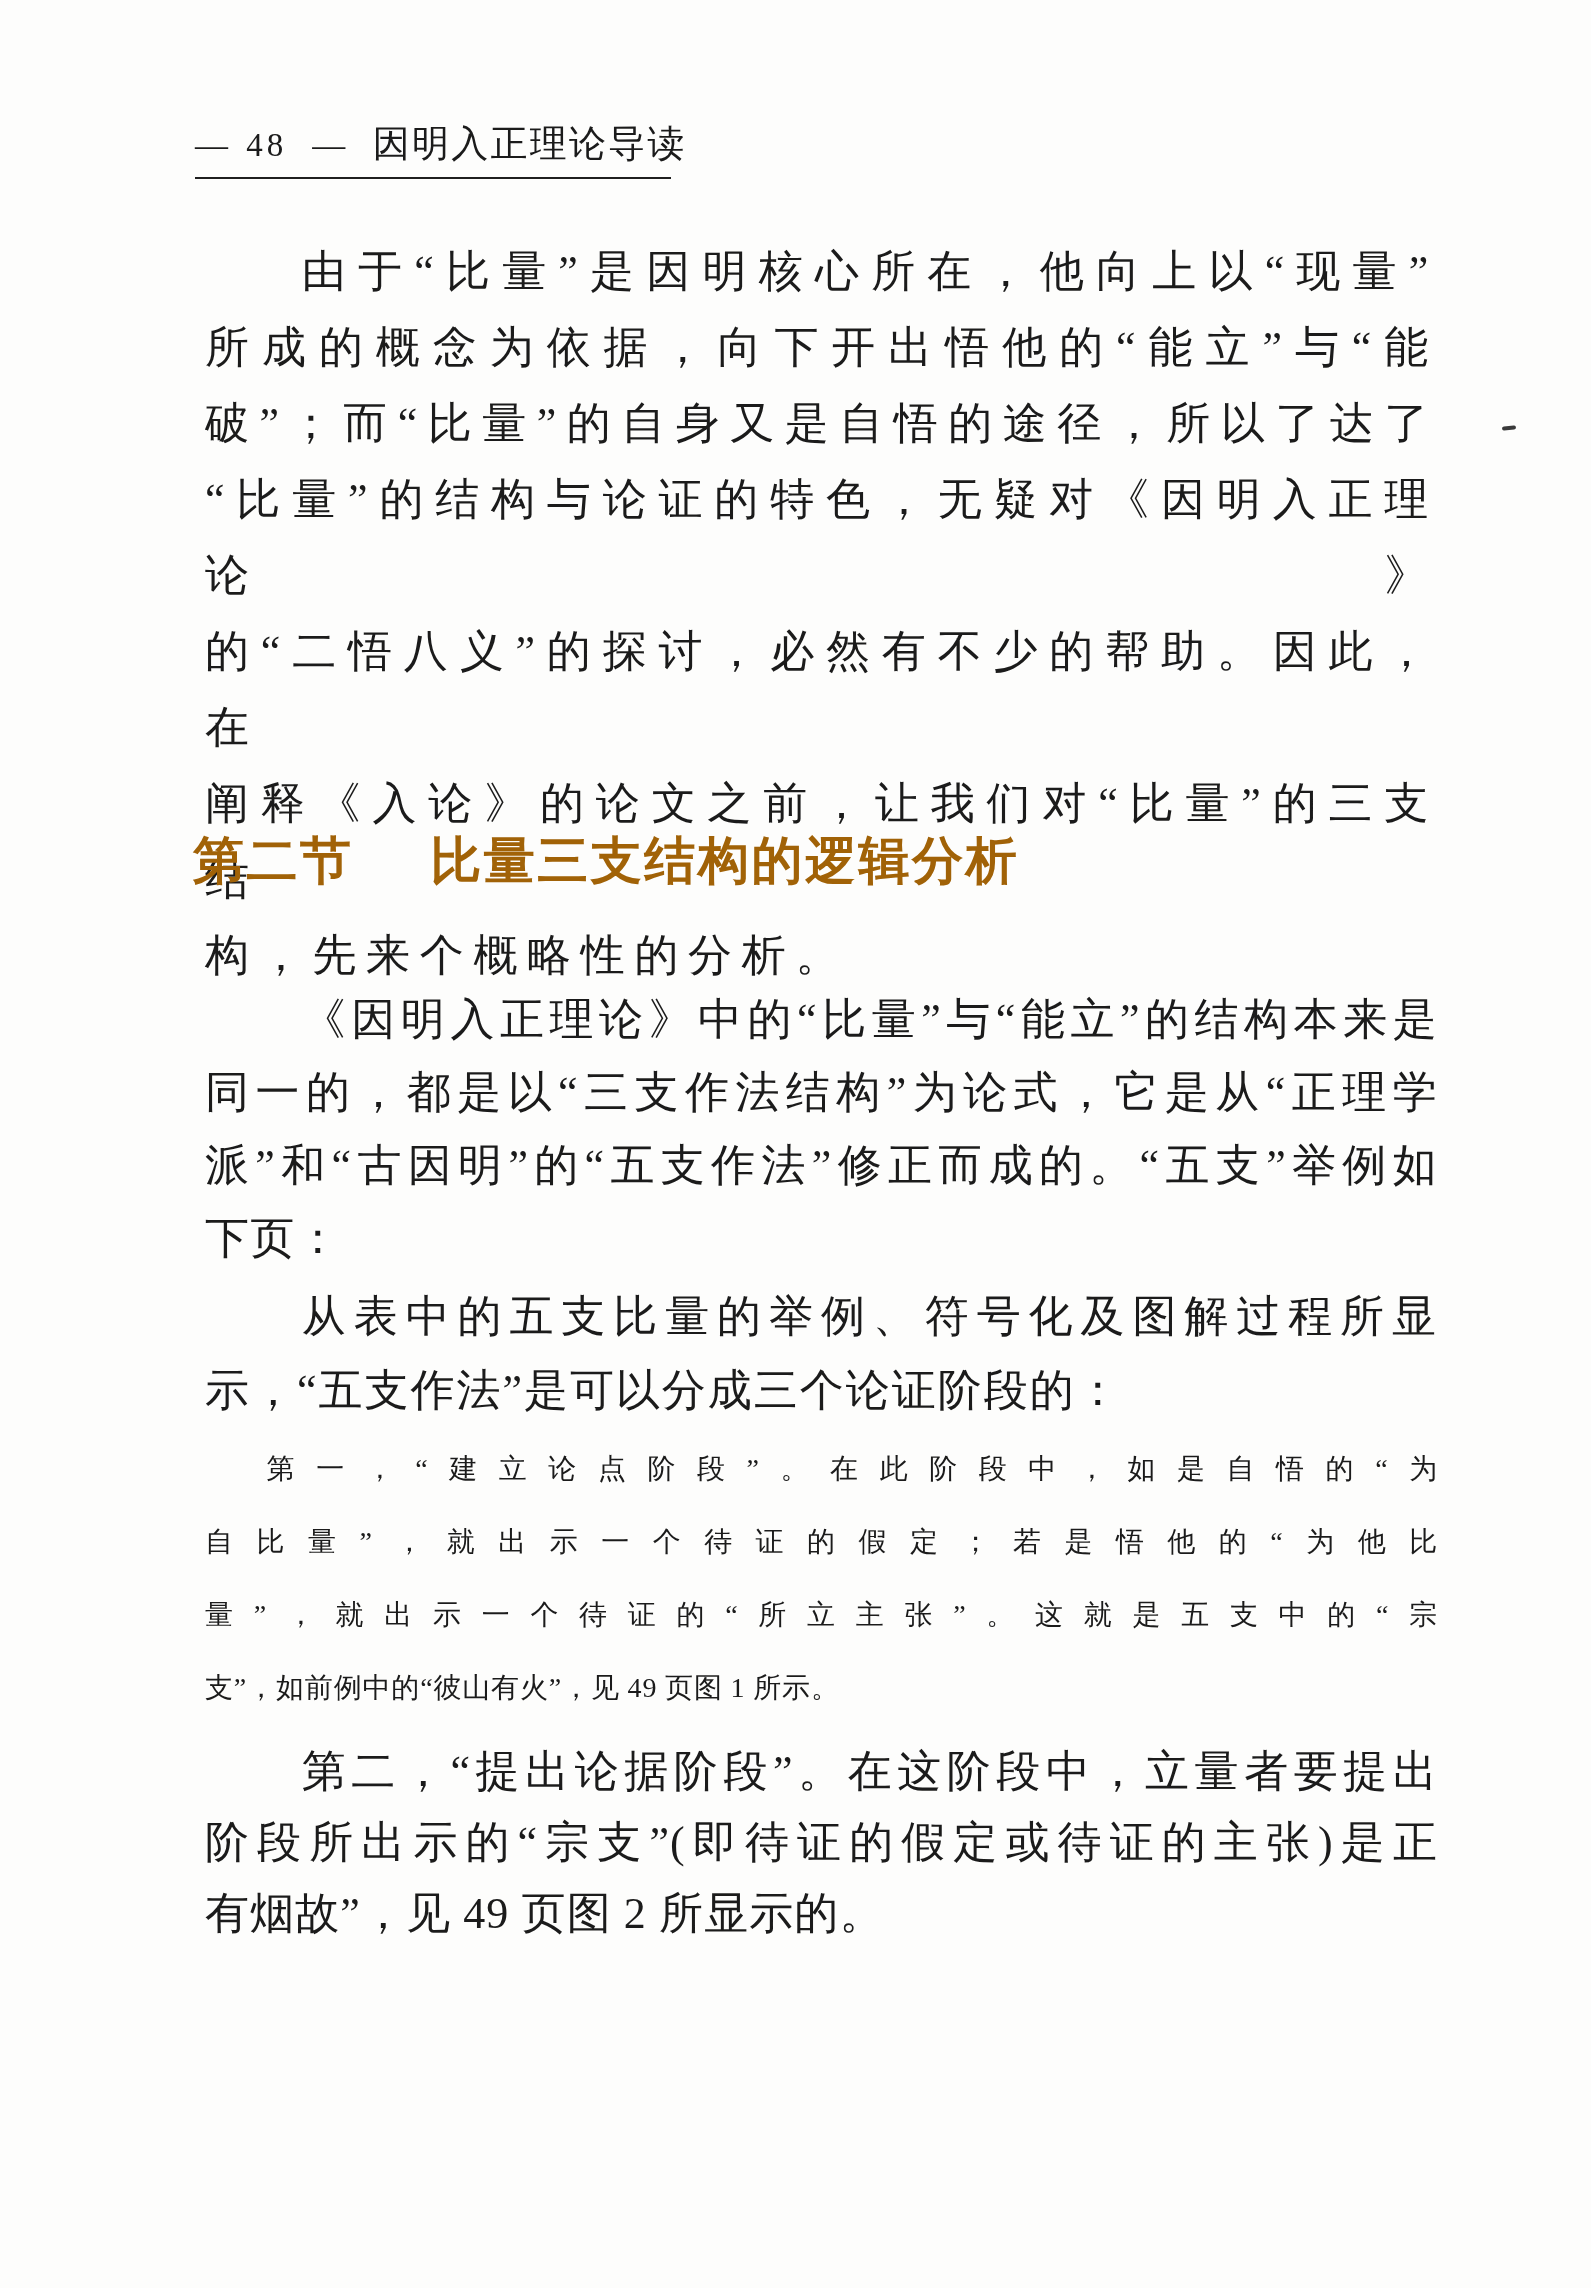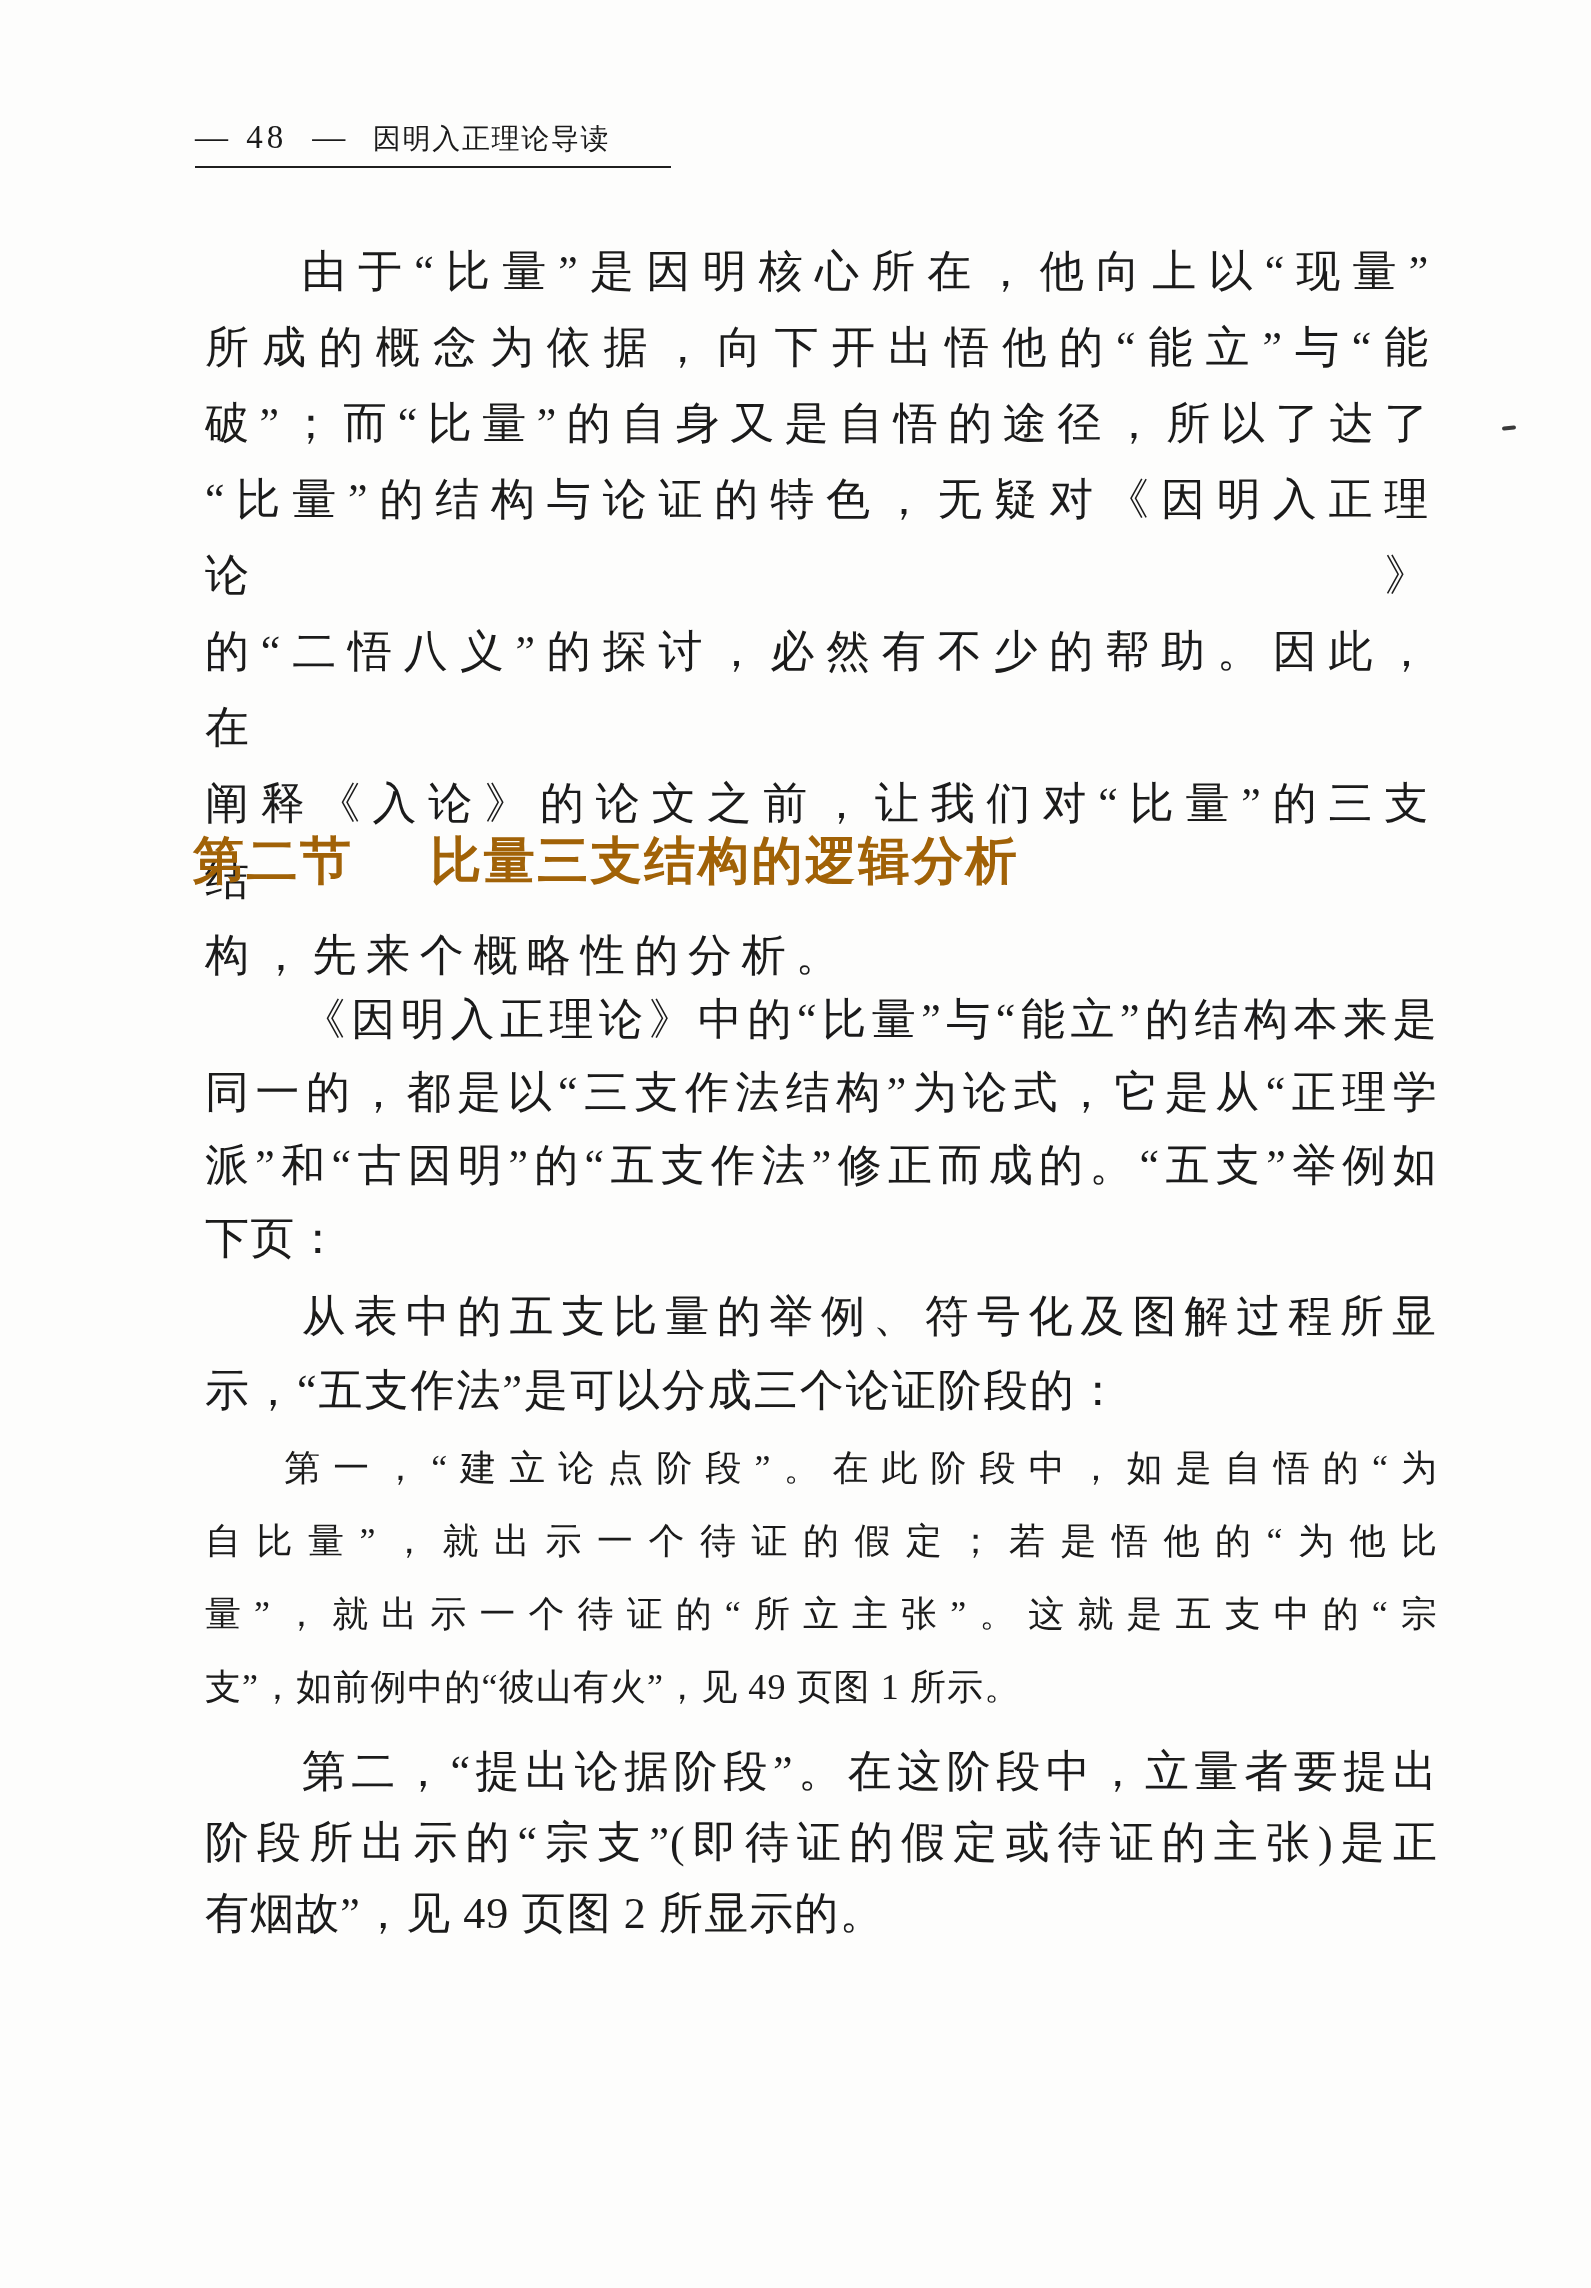--- a/index.html
+++ b/index.html
@@ -28,21 +28,21 @@
     display: flex;
     align-items: baseline;
     font-size: 33px;
     letter-spacing: 0.02em;
     white-space: nowrap;
   }
   .running-header .dash { margin: 0 17.6px 0 0; }
   .running-header .dash2 { margin: 0 27px 0 25px; }
   .running-header .pagenum { letter-spacing: 0.12em; }
   .running-header .booktitle {
-    font-size: 28px;
+    font-size: 37px;
     letter-spacing: 0.06em;
   }
 
   
   .para {
     position: absolute;
     left: 205px;
     width: 1233px;
   }
   .ln {
@@ -52,21 +52,21 @@
   .j {
     white-space: normal;
     text-align: justify;
     text-align-last: justify;
   }
   .indent { text-indent: 2.2em; }
 
   .p1 { top: 234px;  font-size: 44px; line-height: 76px; letter-spacing: 0.22em; }
   .p2 { top: 983px; font-size: 44px; line-height: 73px; letter-spacing: 0.03em; }
   .p3 { top: 1280px; font-size: 44px; line-height: 74px; letter-spacing: 0.045em; }
-  .p4 { top: 1432px; font-size: 36px; line-height: 73px; letter-spacing: 0.03em; font-family: Liberation Serif, serif; }
+  .p4 { top: 1432px; font-size: 28px; line-height: 73px; letter-spacing: 0.03em; font-family: Liberation Serif, serif; }
   .p5 { top: 1736px; font-size: 44px; line-height: 71px; letter-spacing: 0.025em; }
 
   
   .section-heading {
     position: absolute;
     left: 193px;
     top: 831px;
     margin: 0;
     font-family: "Liberation Sans", "DejaVu Sans", sans-serif;
     font-weight: 700;

